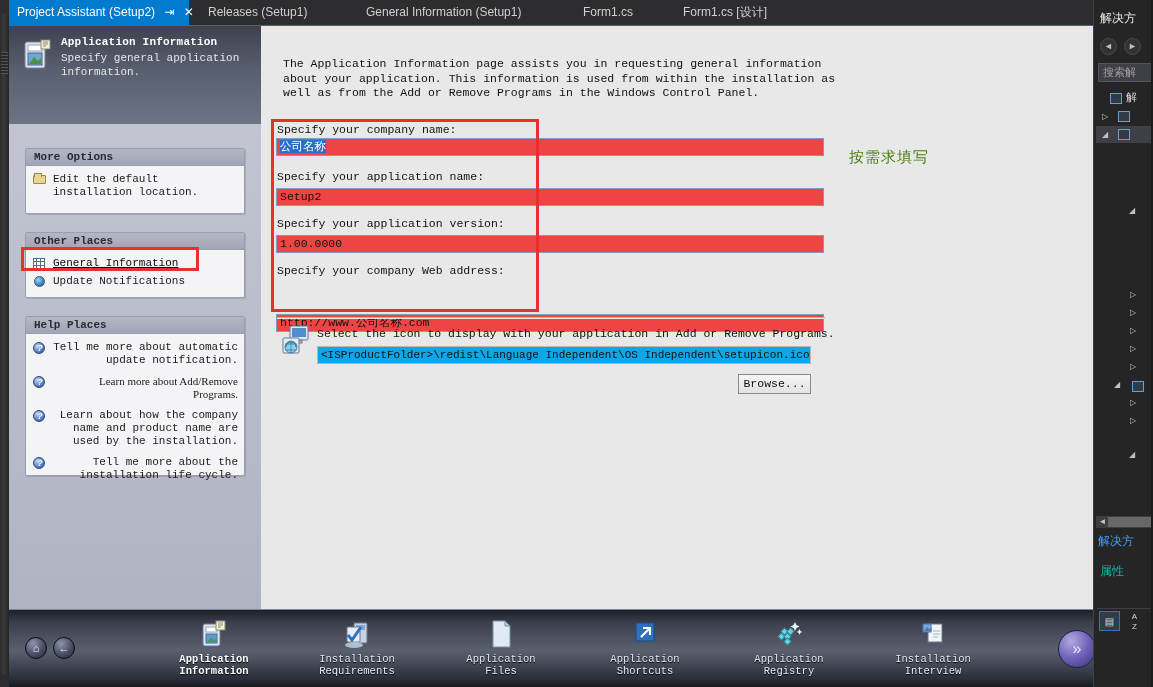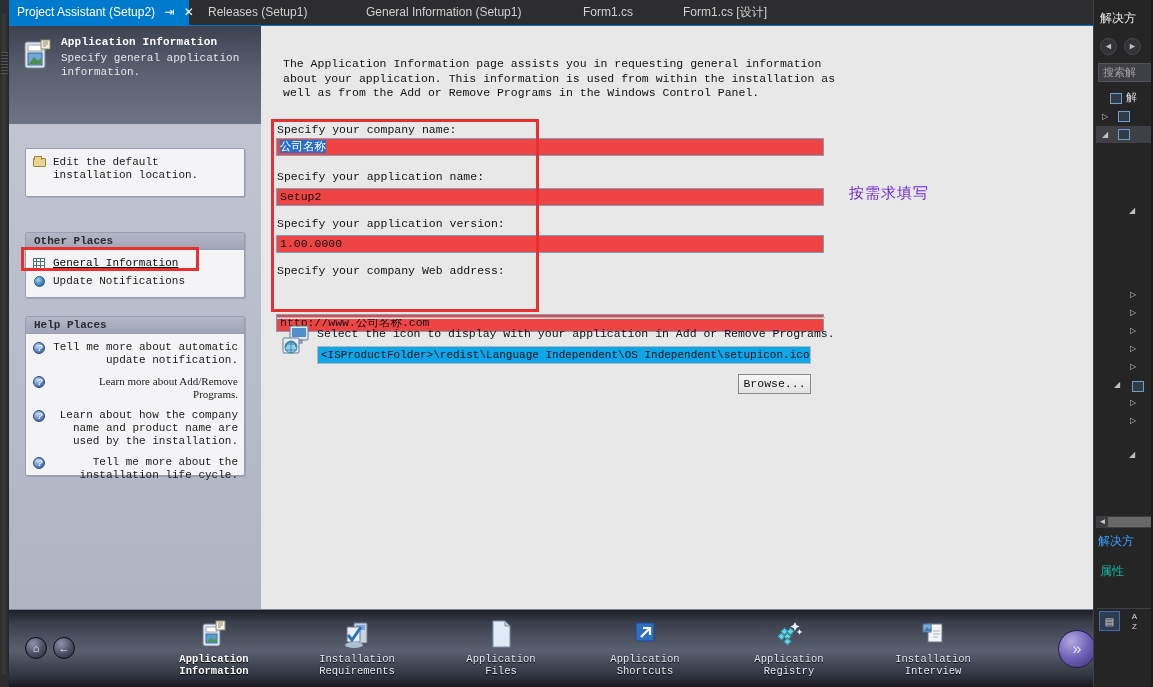--- a/index.html
+++ b/index.html
@@ -211,23 +211,22 @@
 
   
   .annot-box {
     position: absolute;
     border: 3px solid #e83030;
     pointer-events: none;
   }
   #annot-note {
     position: absolute; left: 588px; top: 122px;
     font-family: "DejaVu Sans", sans-serif;
-    font-size: 15px; color: #6d28d9;
+    font-size: 15px; color: #4d7c0f;
     letter-spacing: 1px;
-    margin-top: 36px;
   }
 
   
   #wizardbar {
     position: absolute; left: 0; top: 583px; width: 1084px; height: 79px;
     background: linear-gradient(180deg,#1c1f26 0%,#3b3f4c 16%,#5b6070 52%,#2b2f3a 88%,#14161b 100%);
     border-top: 1px solid #7f8494;
   }
   #wizard-nav-home, #wizard-nav-back {
     position: absolute; top: 27px; width: 22px; height: 22px;
@@ -373,20 +372,21 @@
             <path d="M10 27 l5 -7 l4 4 l3 -3 v6 z" fill="#4b8f4b"></path>
             <rect x="22" y="3" width="9" height="9" fill="#f2efe0" stroke="#8a8a6a"></rect>
             <path d="M24 5 h5 M24 7 h5 M24 9 h3" stroke="#8a8a6a" stroke-width="1"></path>
           </svg>
         </div>
         <div id="pa-header-title">Application Information</div>
         <div id="pa-header-sub">Specify general application information.</div>
       </div>
 
       <div class="panel" style="top:122px;">
+        <div class="panel-title">More Options</div>
         <div class="panel-body" style="height:47px;">
           <div class="panel-row">
             <span class="row-ico">
                 <i class="ico-folder"></i>
               </span>
             <span class="row-text">Edit the default installation location.</span>
           </div>
         </div>
       </div>
 

